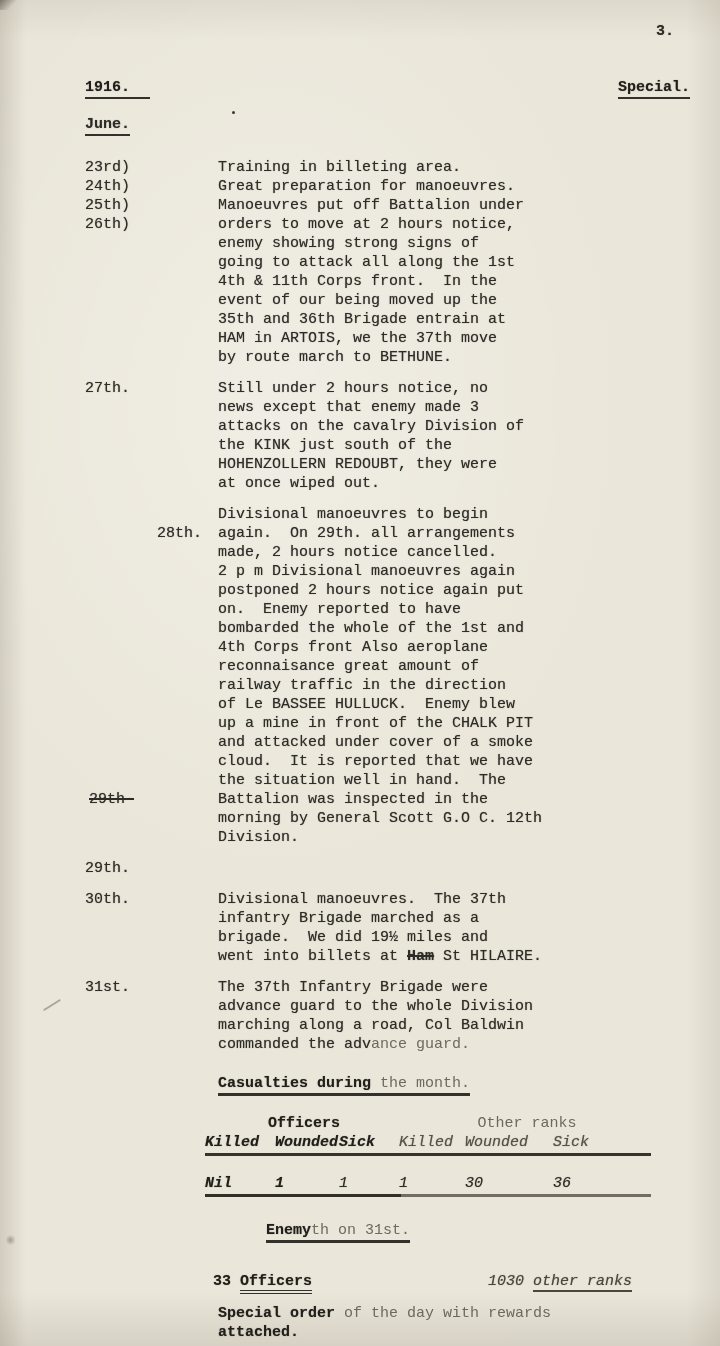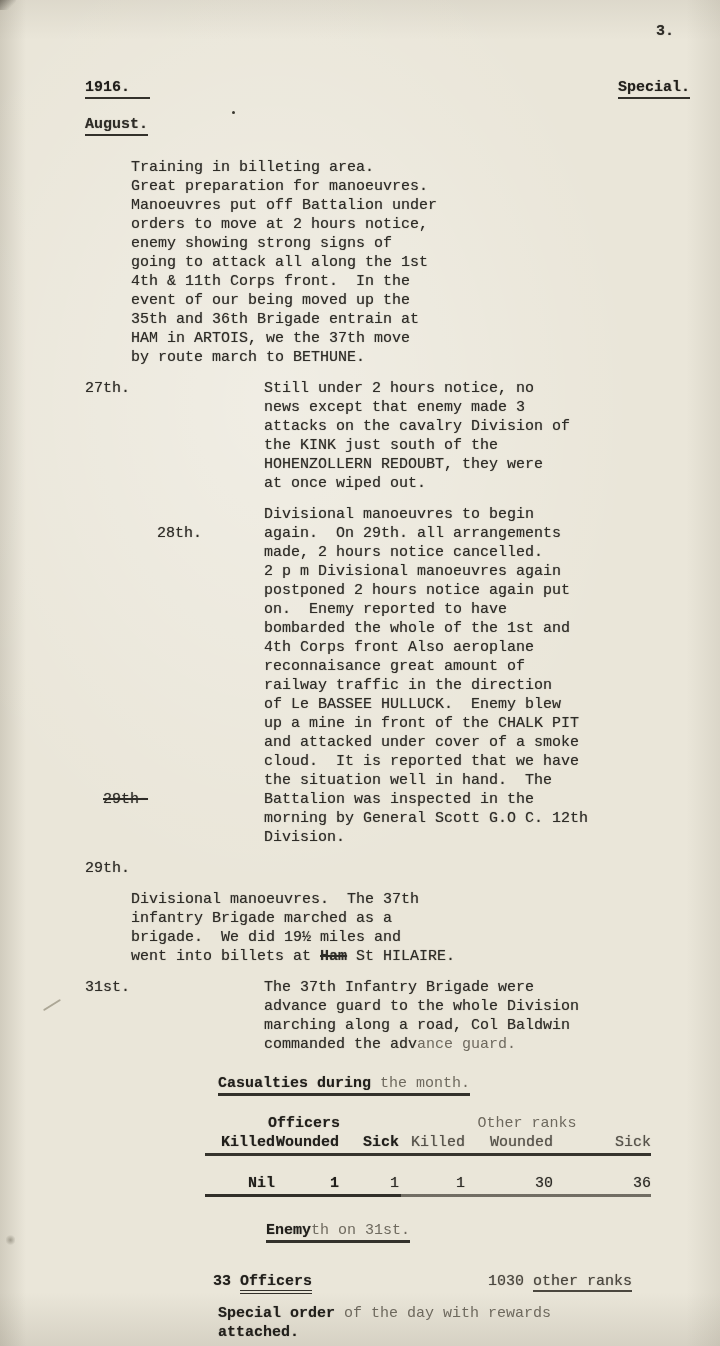--- a/index.html
+++ b/index.html
@@ -47,73 +47,77 @@
                border-radius:50%; background:#3a382f; }
   .pencil-tick { position:absolute; left:42px; top:1004px; width:20px; height:2px;
                  background:#97917f; transform:rotate(-32deg); opacity:.75; border-radius:2px; }
   .smudge { position:absolute; left:6px; top:1234px; width:9px; height:12px;
             background:radial-gradient(circle, rgba(90,85,70,.45), transparent 70%); }
 
   .entries { margin-top:22px; }
   .entry { display:flex; }
   .entry + .entry { margin-top:12px; }
   .entry-dates { width:133px; flex:0 0 133px; position:relative; white-space:pre-wrap; }
-  .entry-body  { white-space:pre-wrap; width:467px;margin-left:46px; }
-  .struck-date { position:absolute; left:18px; top:285px; text-decoration:line-through;
+  .entry-body  { white-space:pre-wrap; width:467px; }
+  .struck-date { position:absolute; left:4px; top:285px; text-decoration:line-through;
                  text-decoration-thickness:2px; }
   .struck-word { text-decoration:line-through; text-decoration-thickness:2px; font-weight:bold; }
 
   .cas-section { margin-left:133px; margin-top:20px; }
   .cas-title { display:inline-block; margin-bottom:0; }
 
   .cas-table { width:446px; margin-left:-13px; margin-top:18px; }
   .cas-groups { display:flex; }
   .cas-group-officers { width:198px; text-align:center; font-weight:bold; color:#211f1b; }
   .cas-group-other   { width:248px; text-align:center; }
   .cas-cols, .cas-vals { display:flex; }
   .cas-cols { border-bottom:3px solid #36342d; padding-bottom:1px; }
-  .cas-col, .cas-val { text-align:right; }
+  .cas-col, .cas-val { text-align:left;font-style:italic; }
   .c1{width:70px}.c2{width:64px}.c3{width:60px}.c4{width:66px}.c5{width:88px}.c6{width:98px}
   .cas-cols .c1,.cas-cols .c2,.cas-cols .c3 { font-weight:bold; color:#211f1b; }
   .cas-cols .c4,.cas-cols .c5,.cas-cols .c6 { color:#56524a; }
   .cas-vals { margin-top:18px; }
   .cas-vals .c1,.cas-vals .c2 { font-weight:bold; color:#211f1b; }
   .cas-underline { height:3px; margin-top:1px;
       background:linear-gradient(90deg,#312f29 0 44%, rgba(73,69,60,.75) 44%); }
 
   .strength-title { display:inline-block; margin-top:24px; margin-left:48px; }
   .strength-row { position:relative; height:19px; margin-top:29px; }
   .strength-officers { position:absolute; left:-5px; }
-  .strength-other    { position:absolute; left:270px; color:#4b473f; }
+  .strength-other    { position:absolute; left:270px; color:#4b473f;font-style:italic; }
   .u-double { border-bottom:4px double #33312b; padding-bottom:0; }
   .u-label  { border-bottom:2px solid #4b473f; }
 
   .footer-note { margin-top:13px; width:480px; white-space:pre-wrap; }
 </style>
 </head>
 <body>
 
 <div class="page">
 
   <div class="page-number">3.</div>
 
   <div class="masthead">
     <span class="year bold u2">1916.</span>
     <span class="appendix bold u2">Special.</span>
   </div>
 
-  <span class="month-heading u2">August.</span>
+  <span class="month-heading u2">June.</span>
 
   <div class="stray-dot"></div>
   <div class="pencil-tick"></div>
   <div class="smudge"></div>
 
   <div class="entries">
 
     <div class="entry">
+      <div class="entry-dates">23rd)
+24th)
+25th)
+26th)</div>
       <div class="entry-body">Training in billeting area.
 Great preparation for manoeuvres.
 Manoeuvres put off Battalion under
 orders to move at 2 hours notice,
 enemy showing strong signs of
 going to attack all along the 1st
 4th &amp; 11th Corps front.  In the
 event of our being moved up the
 35th and 36th Brigade entrain at
 HAM in ARTOIS, we the 37th move
@@ -153,20 +157,21 @@
 Battalion was inspected in the
 morning by General Scott G.O C. 12th
 Division.</div>
     </div>
 
     <div class="entry">
       <div class="entry-dates">29th.</div>
     </div>
 
     <div class="entry">
+      <div class="entry-dates">30th.</div>
       <div class="entry-body"><span>Divisional manoeuvres.  The 37th
 infantry Brigade marched as a
 brigade.  We did 19½ miles and
 went into billets at </span><span class="struck-word">Ham</span><span> St HILAIRE.</span></div>
     </div>
 
     <div class="entry">
       <div class="entry-dates">31st.</div>
       <div class="entry-body"><span>The 37th Infantry Brigade were
 advance guard to the whole Division

